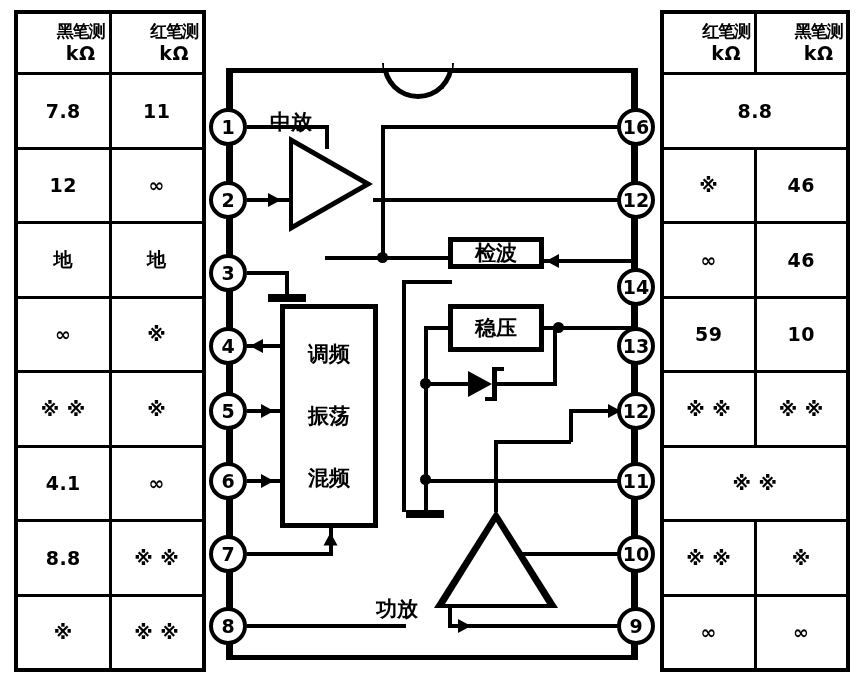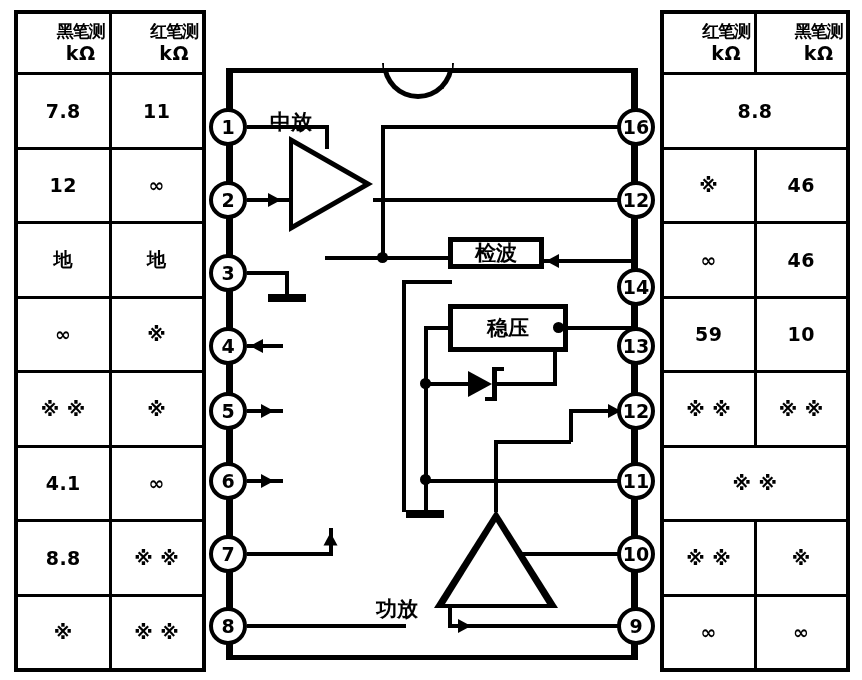--- a/index.html
+++ b/index.html
@@ -241,20 +241,25 @@
 
     <div class="wire h" style="left:20px;top:16px;width:410px;"></div>
     <div class="wire h" style="left:20px;top:604px;width:410px;"></div>
 
     <div class="wire h" style="left:41px;top:219px;width:42px;"></div>
     <div class="wire v" style="left:79px;top:219px;height:25px;"></div>
     <div class="gnd" style="left:62px;top:242px;">
       <div class="g1"></div>
     </div>
 
+    <div class="blkTall" style="left:74px;top:252px;width:98px;height:224px;">
+      <span>调频</span>
+      <span>振荡</span>
+      <span>混频</span>
+    </div>
 
     <div class="wire h" style="left:41px;top:292px;width:36px;"></div>
     <div class="ar l" style="left:44px;top:287px;"></div>
 
     <div class="wire h" style="left:41px;top:357px;width:36px;"></div>
     <div class="ar r" style="left:55px;top:352px;"></div>
 
     <div class="wire h" style="left:41px;top:427px;width:36px;"></div>
     <div class="ar r" style="left:55px;top:422px;"></div>
 
@@ -266,21 +271,21 @@
       <span>检波</span>
     </div>
 
     <div class="wire h" style="left:338px;top:207px;width:90px;"></div>
     <div class="ar l" style="left:340px;top:202px;"></div>
 
     <div class="wire h" style="left:175px;top:204px;width:70px;"></div>
     <div class="wire h" style="left:198px;top:228px;width:48px;"></div>
     <div class="wire v" style="left:196px;top:228px;height:232px;"></div>
 
-    <div class="blk" style="left:242px;top:252px;width:120px;height:48px;">
+    <div class="blk" style="left:242px;top:252px;width:96px;height:48px;">
       <span>稳压</span>
     </div>
     <div class="wire h" style="left:338px;top:274px;width:90px;"></div>
     <div class="node" style="left:347px;top:270px;"></div>
     <div class="wire h" style="left:220px;top:274px;width:26px;"></div>
     <div class="wire v" style="left:218px;top:274px;height:58px;"></div>
 
     <div class="wire h" style="left:218px;top:330px;width:44px;"></div>
     <div class="dio" style="left:262px;top:319px;">
       <div class="tri"></div>

